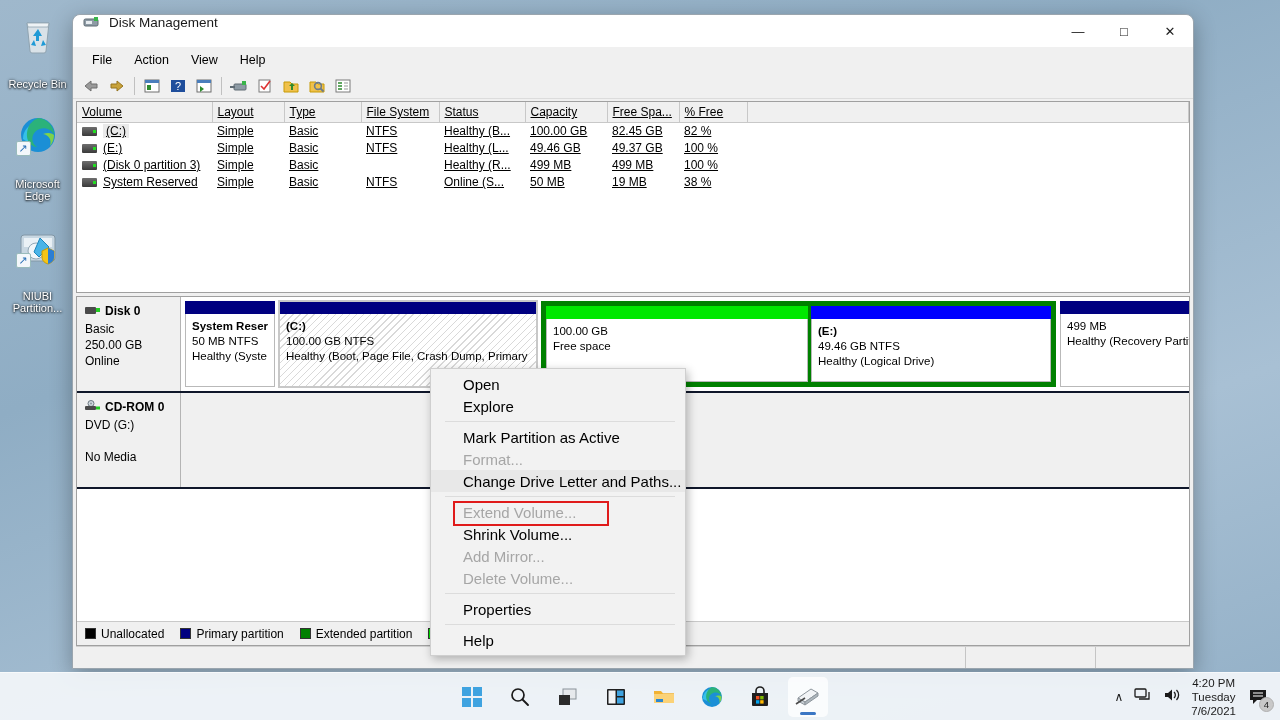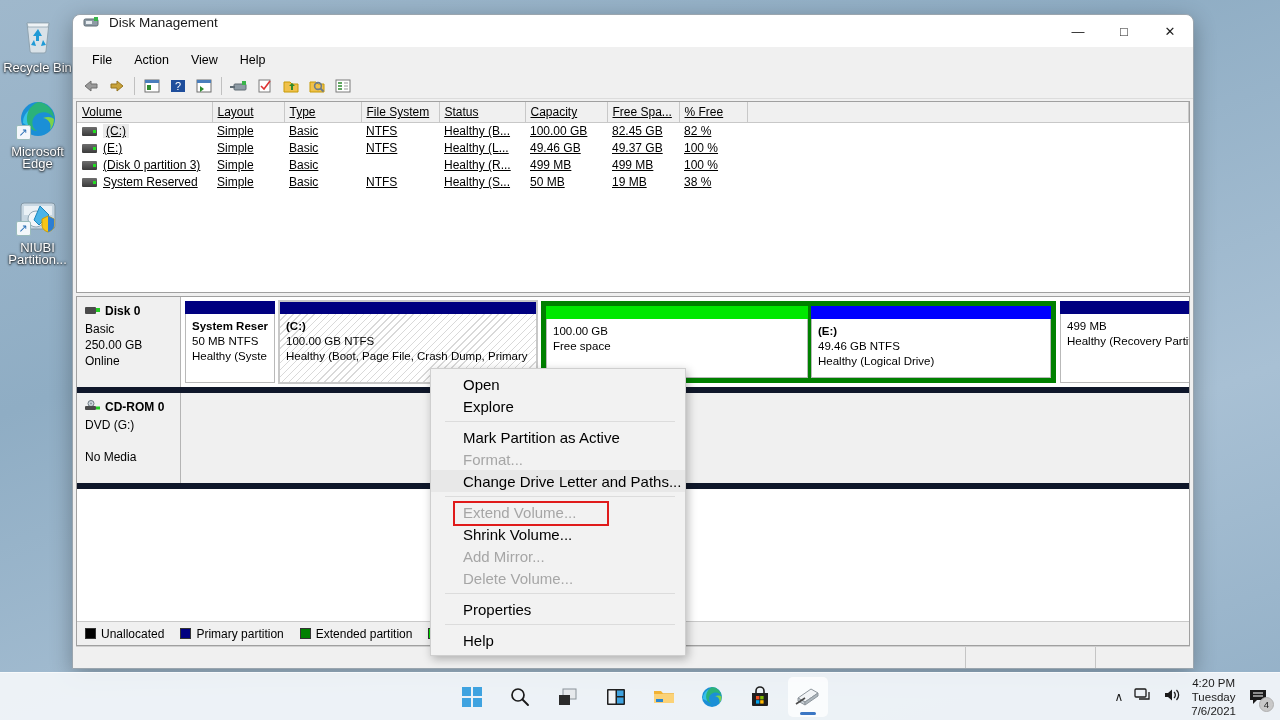--- a/index.html
+++ b/index.html
@@ -15,21 +15,21 @@
 
   
   #desktop-icons { position: absolute; left: 0; top: 8px; width: 75px; }
   .desk-icon {
     width: 75px; padding: 6px 2px 4px 2px; margin-bottom: 14px;
     display: flex; flex-direction: column; align-items: center;
     cursor: default;
   }
   .desk-icon .glyph { width: 44px; height: 44px; position: relative; }
   .desk-icon .lbl {
-    margin-top: 4px; font-size: 13px; color: #fff; text-align: center;
+    margin-top: 20px; font-size: 11px; color: #fff; text-align: center;
     line-height: 12px; text-shadow: 0 0 3px rgba(0,0,0,.85), 0 1px 2px rgba(0,0,0,.8);
     max-width: 72px; word-wrap: break-word;
   }
   .shortcut-arrow {
     position: absolute; left: 0; bottom: 2px; width: 15px; height: 15px;
     background: #f3f7fb; border: 1px solid #9bb; border-radius: 2px;
     display: flex; align-items: center; justify-content: center;
     font-size: 11px; color: #2a6fb5; line-height: 1;
   }
 
@@ -99,21 +99,21 @@
   }
   .drv-ico::after {
     content:""; position:absolute; right:1px; top:3px; width:3px; height:3px; background:#22dd22;
   }
 
   
   #graph-view {
     margin-top: 3px; background: #ffffff; border: 1px solid #a0a0a0;
     flex: 1 1 auto; min-height: 0; position: relative; overflow: hidden;
   }
-  .disk-row { display: flex; border-bottom: 6px solid #0f172a; }
+  .disk-row { display: flex; border-bottom: 2px solid #0f172a; }
   .disk-info {
     width: 104px; flex: 0 0 104px; background: #f0f0f0;
     border-right: 1px solid #b4b4b4; padding: 7px 8px; font-size: 12px; color: #000;
   }
   .disk-info .dtitle { font-weight: bold; display: flex; align-items: center; gap: 5px; margin-bottom: 3px; }
   .disk-info .dline { line-height: 16px; }
   .disk-parts { flex: 1 1 auto; display: flex; padding: 4px 0 4px 4px; background: #ffffff; gap: 4px; }
 
   .part { position: relative; display: flex; flex-direction: column; }
   .part .capbar { height: 13px; flex: 0 0 13px; }
@@ -416,21 +416,21 @@
           <tr>
             <td class="c-vol">
               <span class="vol-cell">
                   <span class="drv-ico"></span>
                   <span class="volname">System Reserved</span>
                 </span>
             </td>
             <td>Simple</td>
             <td>Basic</td>
             <td>NTFS</td>
-            <td>Healthy (S...</td>
+            <td>Online (S...</td>
             <td>50 MB</td>
             <td>19 MB</td>
             <td>38 %</td>
             <td></td>
           </tr>
         </tbody>
       </table>
     </div>
 
     <div id="graph-view">

